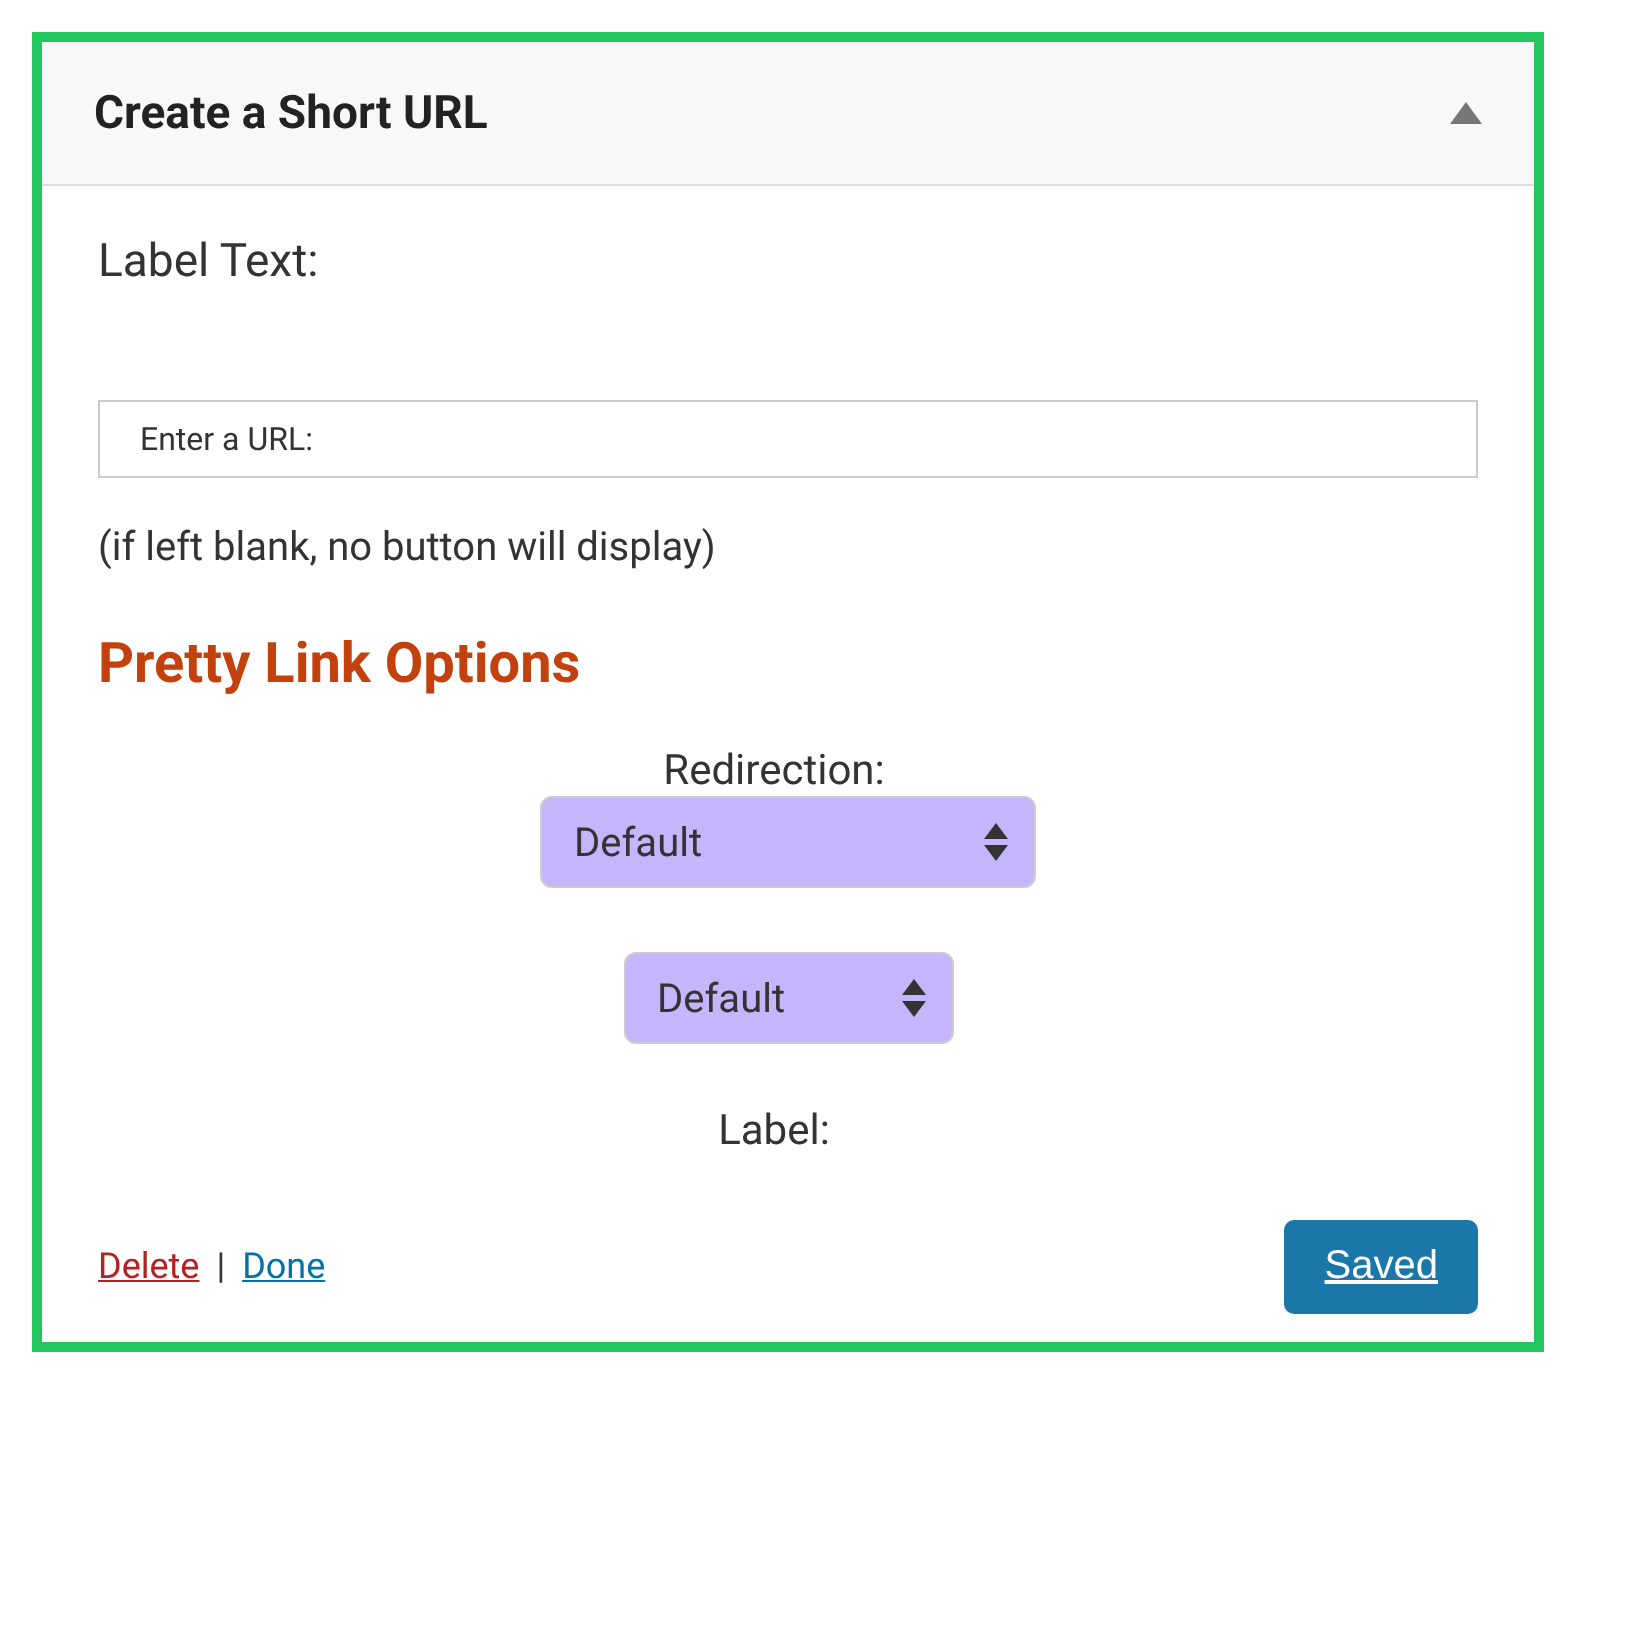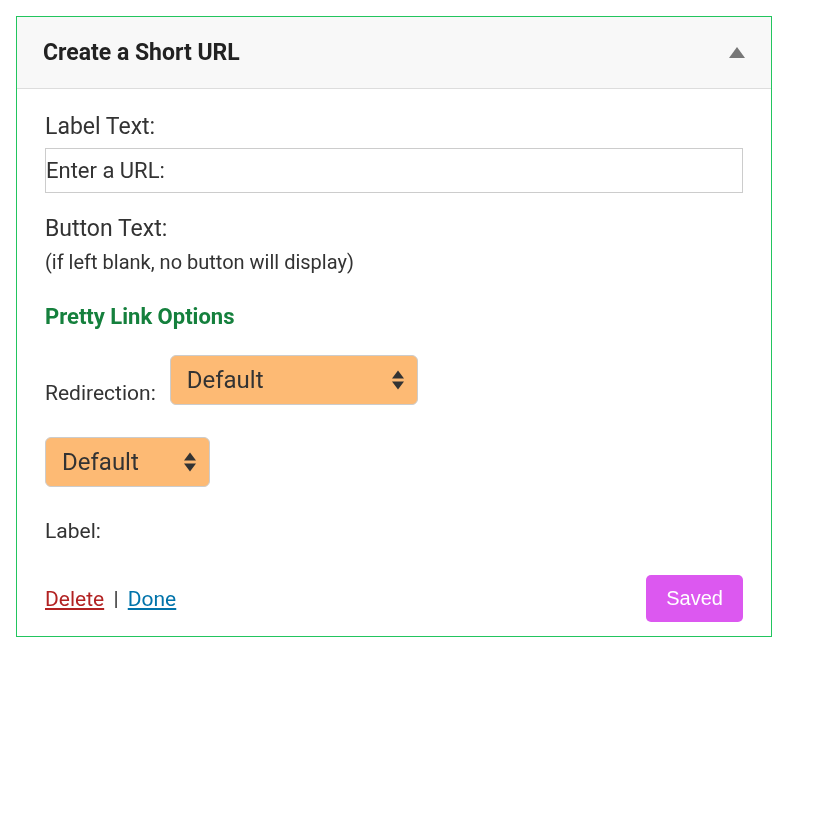--- a/index.html
+++ b/index.html
@@ -8,21 +8,21 @@
       padding: 0;
     }
     body {
       font-family: -apple-system, BlinkMacSystemFont, "Segoe UI", Roboto, Helvetica, Arial, sans-serif;
       background: #fff;
       padding: 16px;
       color: #333;
       font-size: 20px;
     }
     .widget {
-      border: 1px solid #22c55e;
+      border: 5px solid #22c55e;
       width: 756px;
     }
     .widget-header {
       background: #f8f8f8;
       padding: 22px 26px;
       border-bottom: 1px solid #ddd;
       display: flex;
       justify-content: space-between;
       align-items: center;
     }
@@ -46,62 +46,64 @@
       margin-bottom: 22px;
     }
     .field-label {
       display: block;
       font-size: 23px;
       color: #333;
       margin-bottom: 8px;
     }
     .text-input {
       width: 100%;
-      padding: 9px 0;
-      font-size: 22px;
+      padding: 9px 20px;
+      font-size: 16px;
       border: 1px solid #ccc;
       background: #fff;
       color: #333;
       font-family: inherit;
+      margin-top: 48px;
     }
     .help-text {
       font-size: 20px;
       color: #333;
       margin-top: 6px;
     }
     .section-heading {
-      font-size: 22px;
+      font-size: 28px;
       font-weight: 700;
-      color: #15803d;
+      color: #c2410c;
       margin-bottom: 26px;
       margin-top: 30px;
     }
     .select-row {
       display: flex;
-      align-items: flex-end;
+      align-items: center;
       margin-bottom: 32px;
+      flex-direction: column;
     }
     .select-label {
       font-size: 21px;
       color: #333;
       margin-right: 14px;
     }
     .select-wrap {
       position: relative;
       display: inline-block;
     }
     .custom-select {
       appearance: none;
       -webkit-appearance: none;
       font-family: inherit;
-      font-size: 24px;
+      font-size: 20px;
       padding: 10px 50px 10px 16px;
       border: 1px solid #ccc;
       border-radius: 6px;
-      background: #fdba74;
+      background: #c4b5fd;
       color: #333;
       cursor: pointer;
     }
     .select-arrows {
       position: absolute;
       right: 14px;
       top: 50%;
       transform: translateY(-50%);
       pointer-events: none;
       display: flex;
@@ -122,45 +124,46 @@
       border-right: 6px solid transparent;
       border-top: 8px solid #333;
     }
     .footer-row {
       display: flex;
       justify-content: space-between;
       align-items: center;
       margin-top: 6px;
     }
     .footer-links {
-      font-size: 21px;
+      font-size: 18px;
     }
     .delete-link {
       color: #b22222;
       text-decoration: underline;
       cursor: pointer;
     }
     .separator {
       color: #333;
       margin: 0 4px;
     }
     .done-link {
       color: #0073aa;
       text-decoration: underline;
       cursor: pointer;
     }
     .saved-button {
-      background: #d946ef;
+      background: #0369a1;
       color: #fff;
       border: none;
       border-radius: 5px;
       padding: 12px 20px;
       font-size: 20px;
       cursor: default;
       opacity: 0.9;
+      text-decoration: underline;
     }
     .sel-redirection { min-width: 248px; }
     .sel-tracking { min-width: 165px; }
     .sel-group { min-width: 180px; }
   </style>
 </head>
 <body>
 
 <div class="widget">
 
@@ -170,21 +173,20 @@
   </div>
 
   <div class="widget-body">
 
     <div class="field-group">
       <label class="field-label">Label Text:</label>
       <input type="text" class="text-input" value="Enter a URL:" style="">
     </div>
 
     <div class="field-group">
-      <label class="field-label">Button Text:</label>
       <div class="help-text">(if left blank, no button will display)</div>
     </div>
 
     <div class="section-heading">Pretty Link Options</div>
 
     <div class="select-row">
       <span class="select-label">Redirection:</span>
       <div class="select-wrap">
         <select class="custom-select sel-redirection">
           <option>Default</option>

